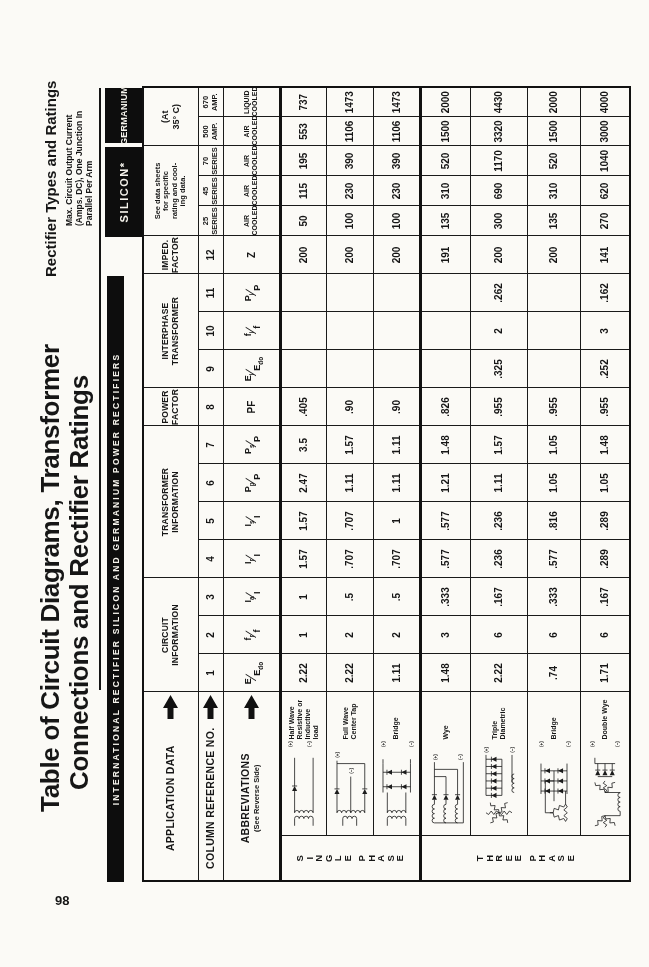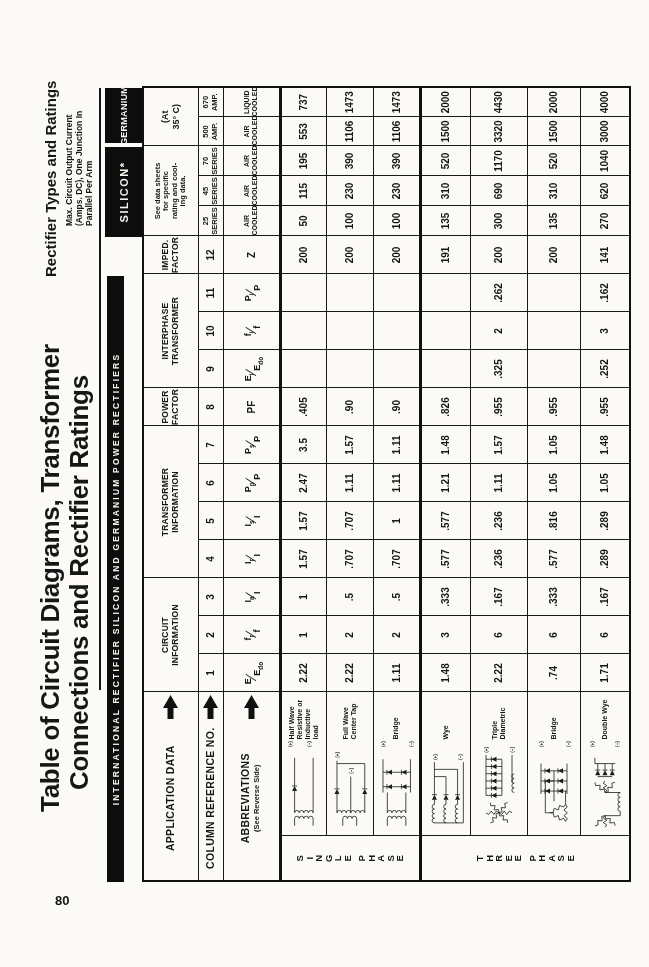--- a/index.html
+++ b/index.html
@@ -626,13 +626,13 @@
           <td class="val">620</td>
           <td class="val">1040</td>
           <td class="val">3000</td>
           <td class="val">4000</td>
         </tr>
       </tbody>
   </table>
 
 </div>
 
-<div class="pagenum">80</div>
+<div class="pagenum">98</div>
 
 </body></html>

